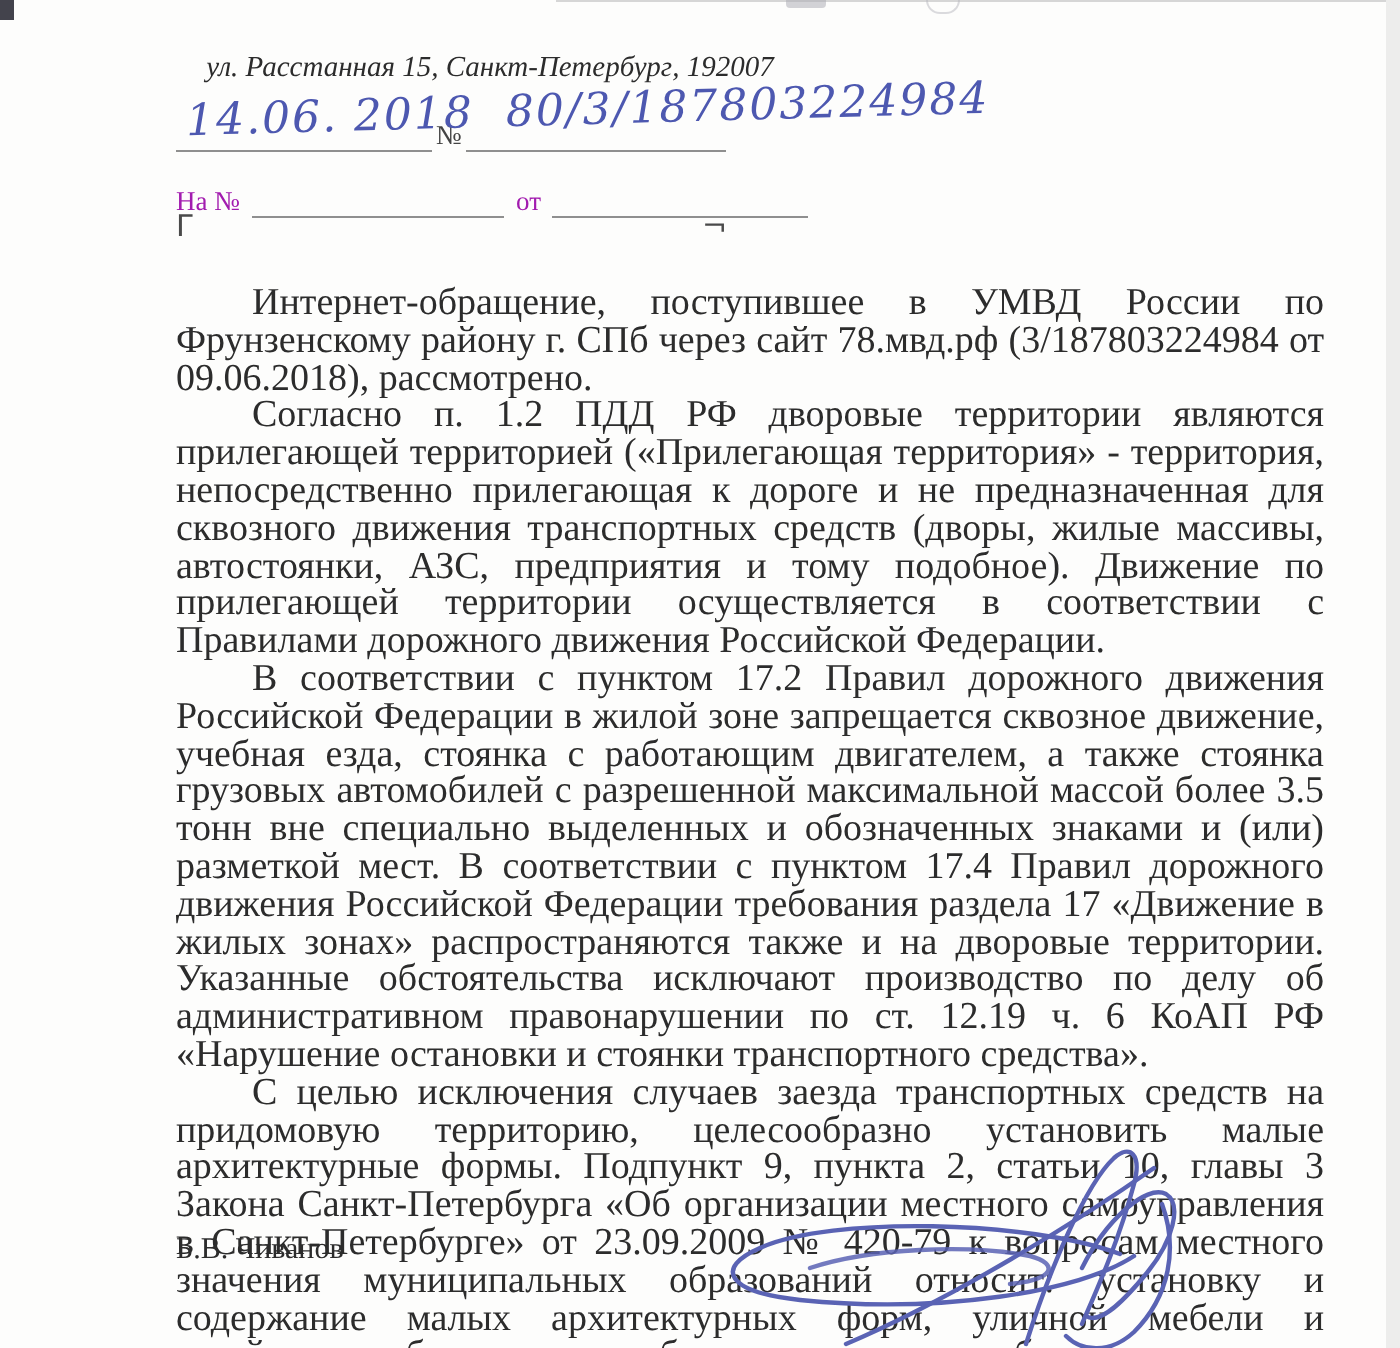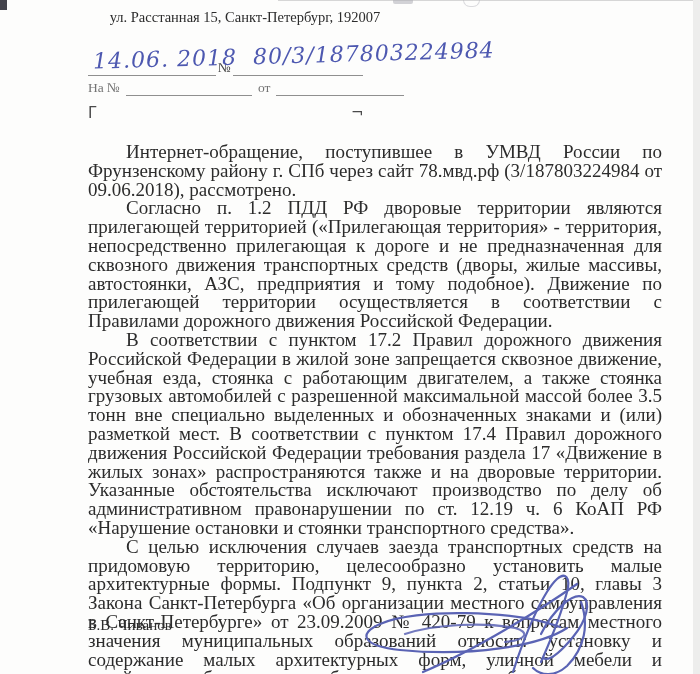--- a/index.html
+++ b/index.html
@@ -10,38 +10,38 @@
     color:#2c2c2c;
   }
   
   .corner-mark{position:absolute;left:0;top:0;width:7px;height:10px;background:#43434c;}
   .top-edge-line{position:absolute;left:278px;top:0;width:422px;height:1px;background:#d6d6d6;}
   .smudge-a{position:absolute;left:393px;top:0;width:20px;height:4px;background:#aeaeb6;border-radius:0 0 2px 2px;opacity:.55;}
   .smudge-b{position:absolute;left:463px;top:0;width:15px;height:6px;border:1.5px solid #b9b9c0;border-top:none;border-radius:0 0 8px 8px;opacity:.5;}
   .right-strip{position:absolute;right:0;top:0;width:7px;height:674px;background:#ededec;}
 
   
-  .letterhead{position:absolute;left:50px;top:9px;width:390px;text-align:center;line-height:1.15;}
+  .letterhead{position:absolute;left:50px;top:26px;width:390px;text-align:center;line-height:1.15;font-style:italic;}
   .lh-address{font-size:14.5px;}
   .lh-phone{font-size:13.5px;margin-top:3px;}
 
   
   .reg-zone{position:absolute;left:88px;top:60px;width:340px;height:22px;font-size:13.5px;color:#444;}
   .blank{display:inline-block;border-bottom:1px solid #8f8f8f;height:14px;vertical-align:bottom;}
   .reg-line1{width:128px;}
   .reg-line2{width:130px;}
   .no-sign{padding:0 2px;}
   .handwriting{
     position:absolute;left:93px;top:44px;width:330px;white-space:nowrap;
     font-family:"DejaVu Serif", serif;font-style:italic;
     font-size:22px;color:#4d58b0;transform:rotate(-1.6deg);letter-spacing:1px;
   }
   .hw-number{margin-left:16px;}
 
-  .na-line{position:absolute;left:88px;top:80px;font-size:13.5px;color:#737373;}
+  .na-line{position:absolute;left:88px;top:93px;font-size:13.5px;color:#a21caf;}
   .na-blank1{width:126px;margin:0 6px;}
   .na-blank2{width:128px;margin-left:6px;}
 
   
   .bracket{position:absolute;top:104px;font-size:15px;color:#4a4a4a;font-family:"DejaVu Sans", sans-serif;}
   .bracket-left{left:88px;}
   .bracket-right{left:351px;}
 
   
   .body-text{

